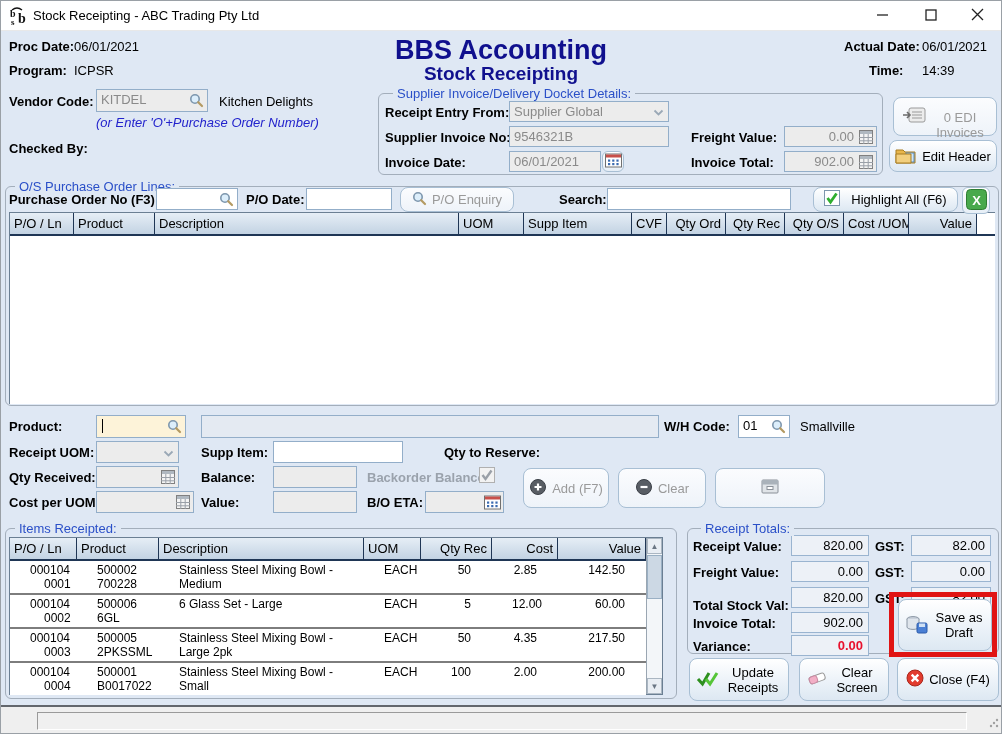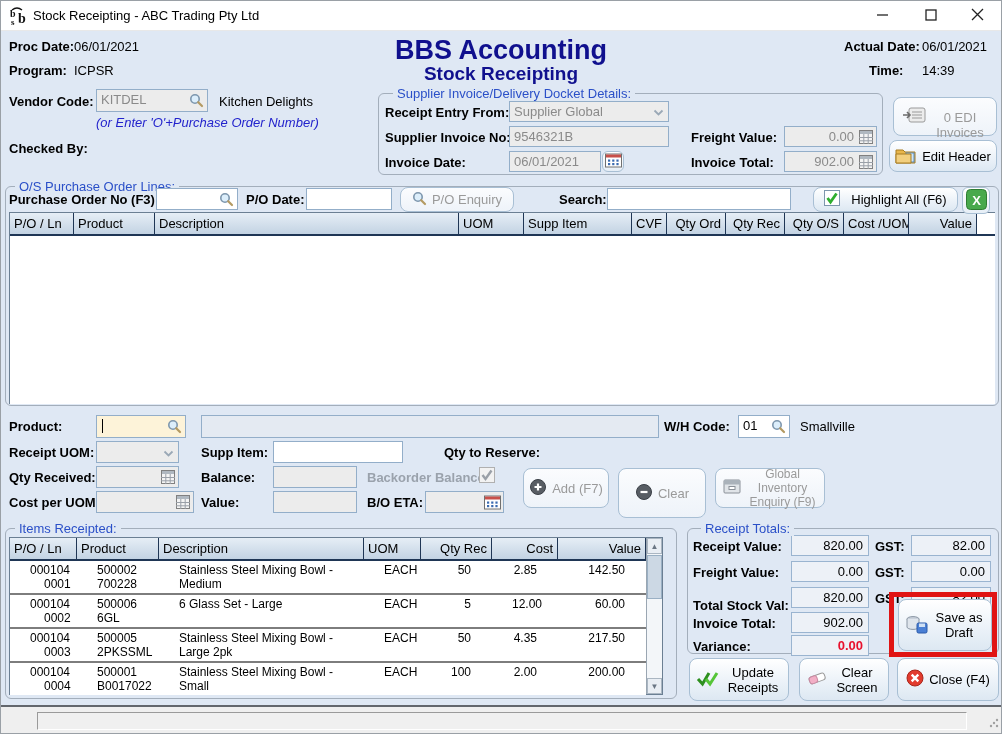--- a/index.html
+++ b/index.html
@@ -327,34 +327,33 @@
         </svg></span>
   </div>
 
   <div class="btn off" style="left:522px;top:467px;width:86px;height:40px;align-items:center;">
     <span><svg width="18" height="18">
           <circle cx="9" cy="9" r="7.5" fill="#585d64" stroke="#3a3f46"></circle>
           <path d="M9 5.5 v7 M5.5 9 h7" stroke="#fff" stroke-width="2.2"></path>
         </svg></span>
     <span>Add (F7)</span>
   </div>
-  <div class="btn off" style="left:617px;top:467px;width:88px;height:50px;">
+  <div class="btn off" style="left:617px;top:467px;width:88px;height:40px;">
     <span><svg width="18" height="18">
           <circle cx="9" cy="9" r="7.5" fill="#585d64" stroke="#3a3f46"></circle>
           <path d="M5.5 9 h7" stroke="#fff" stroke-width="2.2"></path>
         </svg></span>
     <span>Clear</span>
   </div>
   <div class="btn off" style="left:714px;top:467px;width:110px;height:40px;">
     <span><svg width="20" height="17">
           <rect x="2" y="2" width="16" height="13" rx="1" fill="#e0e4e8" stroke="#8a9098"></rect>
           <rect x="2" y="2" width="16" height="4.5" fill="#aab2ba"></rect>
           <rect x="7" y="8.5" width="6" height="3" fill="#fff" stroke="#8a9098"></rect>
         </svg></span>
-    <span style="width:72px;font-size:12px;">Global Inventory Enquiry (F9)</span>
   </div>
 
   <div class="groupbox" style="left:4px;top:527px;width:672px;height:171px;"></div>
   <span class="legend" style="left:14px;top:520px;">Items Receipted:</span>
   <div class="tablewrap" style="left:8px;top:536px;width:654px;height:158px;">
     <div class="thead" style="left:0;top:0;width:636px;height:23px;" id="items-header">
         <div class="hcell" style="width: 67px; text-align: left;">P/O / Ln</div>
         <div class="hcell" style="width: 82px; text-align: left;">Product</div>
         <div class="hcell" style="width: 205px; text-align: left;">Description</div>
         <div class="hcell" style="width: 57px; text-align: left;">UOM</div>

